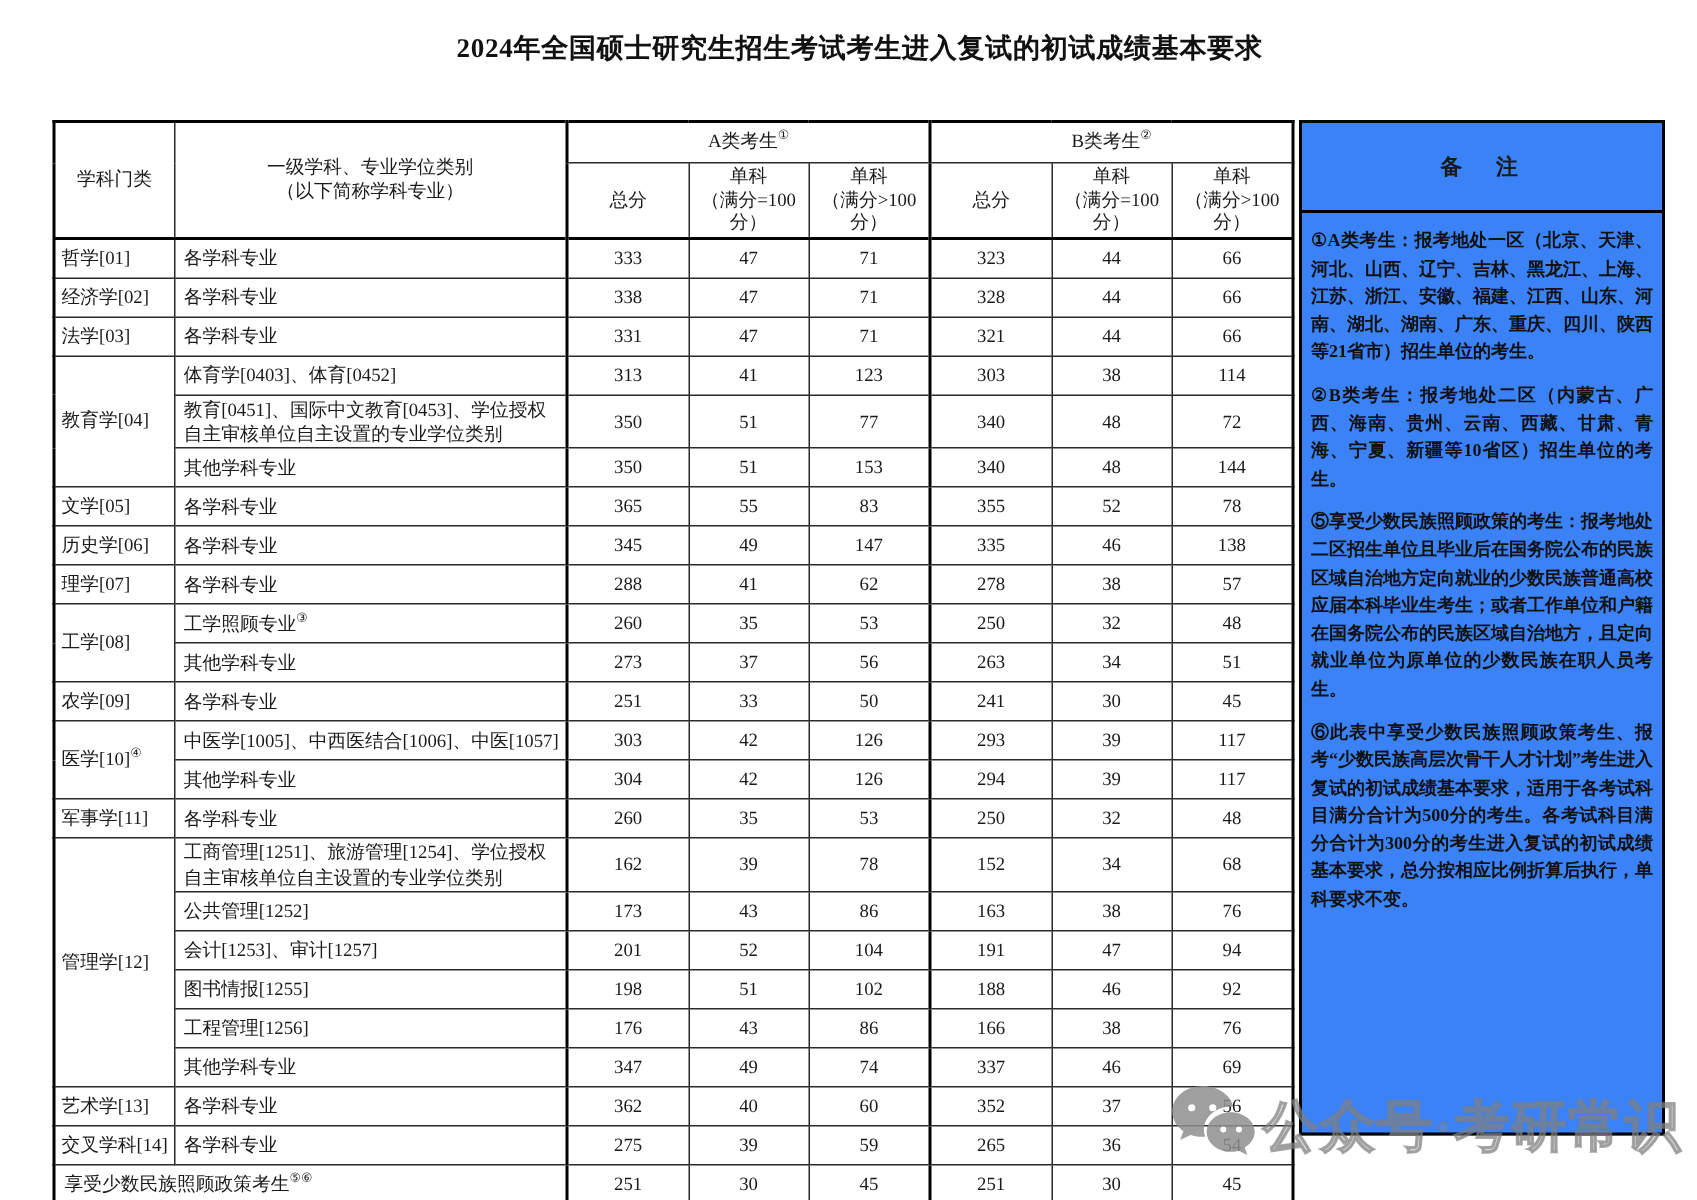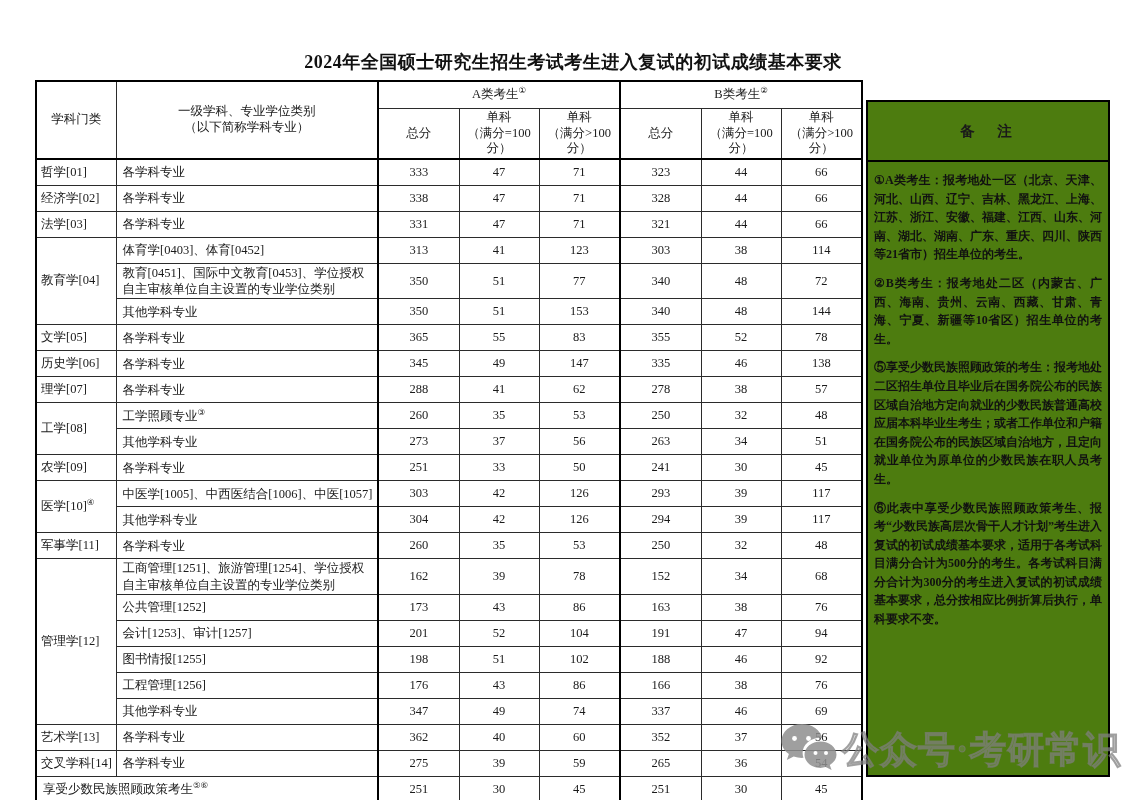--- a/index.html
+++ b/index.html
@@ -1,21 +1,21 @@
 <!DOCTYPE html>
 <html><head>
 <meta charset="utf-8">
 <style>
   html,body{margin:0;padding:0;}
   body{
     width:1131px;height:800px;position:relative;background:#ffffff;
     font-family:"Liberation Serif","DejaVu Serif",serif;color:#1a1a1a;overflow:hidden;
   }
   #page-title{
-    position:absolute;top:50px;left:35px;width:1076px;text-align:center;
+    position:absolute;top:20px;left:35px;width:1076px;text-align:center;
     font-size:18px;font-weight:bold;letter-spacing:.5px;color:#111;
   }
   
   #main-table{
     position:absolute;left:35px;top:80px;width:826px;
     border-collapse:collapse;table-layout:fixed;
   }
   #main-table td,#main-table th{
     border:1px solid #2b2b2b;overflow:hidden;
     font-weight:normal;
@@ -29,21 +29,21 @@
   .cell-cat{ text-align:left;padding:1px 2px 1px 4px;line-height:1.25;}
   .cell-spec{text-align:left;padding:1px 3px 1px 6px;line-height:1.3;}
   .cell-num{text-align:center;font-size:13.5px;padding:0;}
   tr.tall td{height:46px;}
   tr.grp td{border-top-width:2px;border-top-color:#000;}
   .tkL{border-left-width:2px !important;border-left-color:#000 !important;}
   sup{font-size:8.5px;line-height:0;}
   
   #remarks-box{
     position:absolute;left:866px;top:80px;width:244px;height:677px;
-    border:2px solid #000;background:#4d7c0f;box-sizing:border-box;margin-top:20px;
+    border:2px solid #000;background:#3b82f6;box-sizing:border-box;
   }
   #remarks-header{
     height:58px;border-bottom:2px solid #000;display:flex;align-items:center;justify-content:center;
     font-size:14.5px;font-weight:bold;letter-spacing:4px;
   }
   #remarks-body{
     padding:9px 6px 4px 6px;font-size:12px;font-weight:bold;line-height:1.55;
     text-align:justify;color:#111;
   }
   #remarks-body p{margin:0 0 10px 0;}

